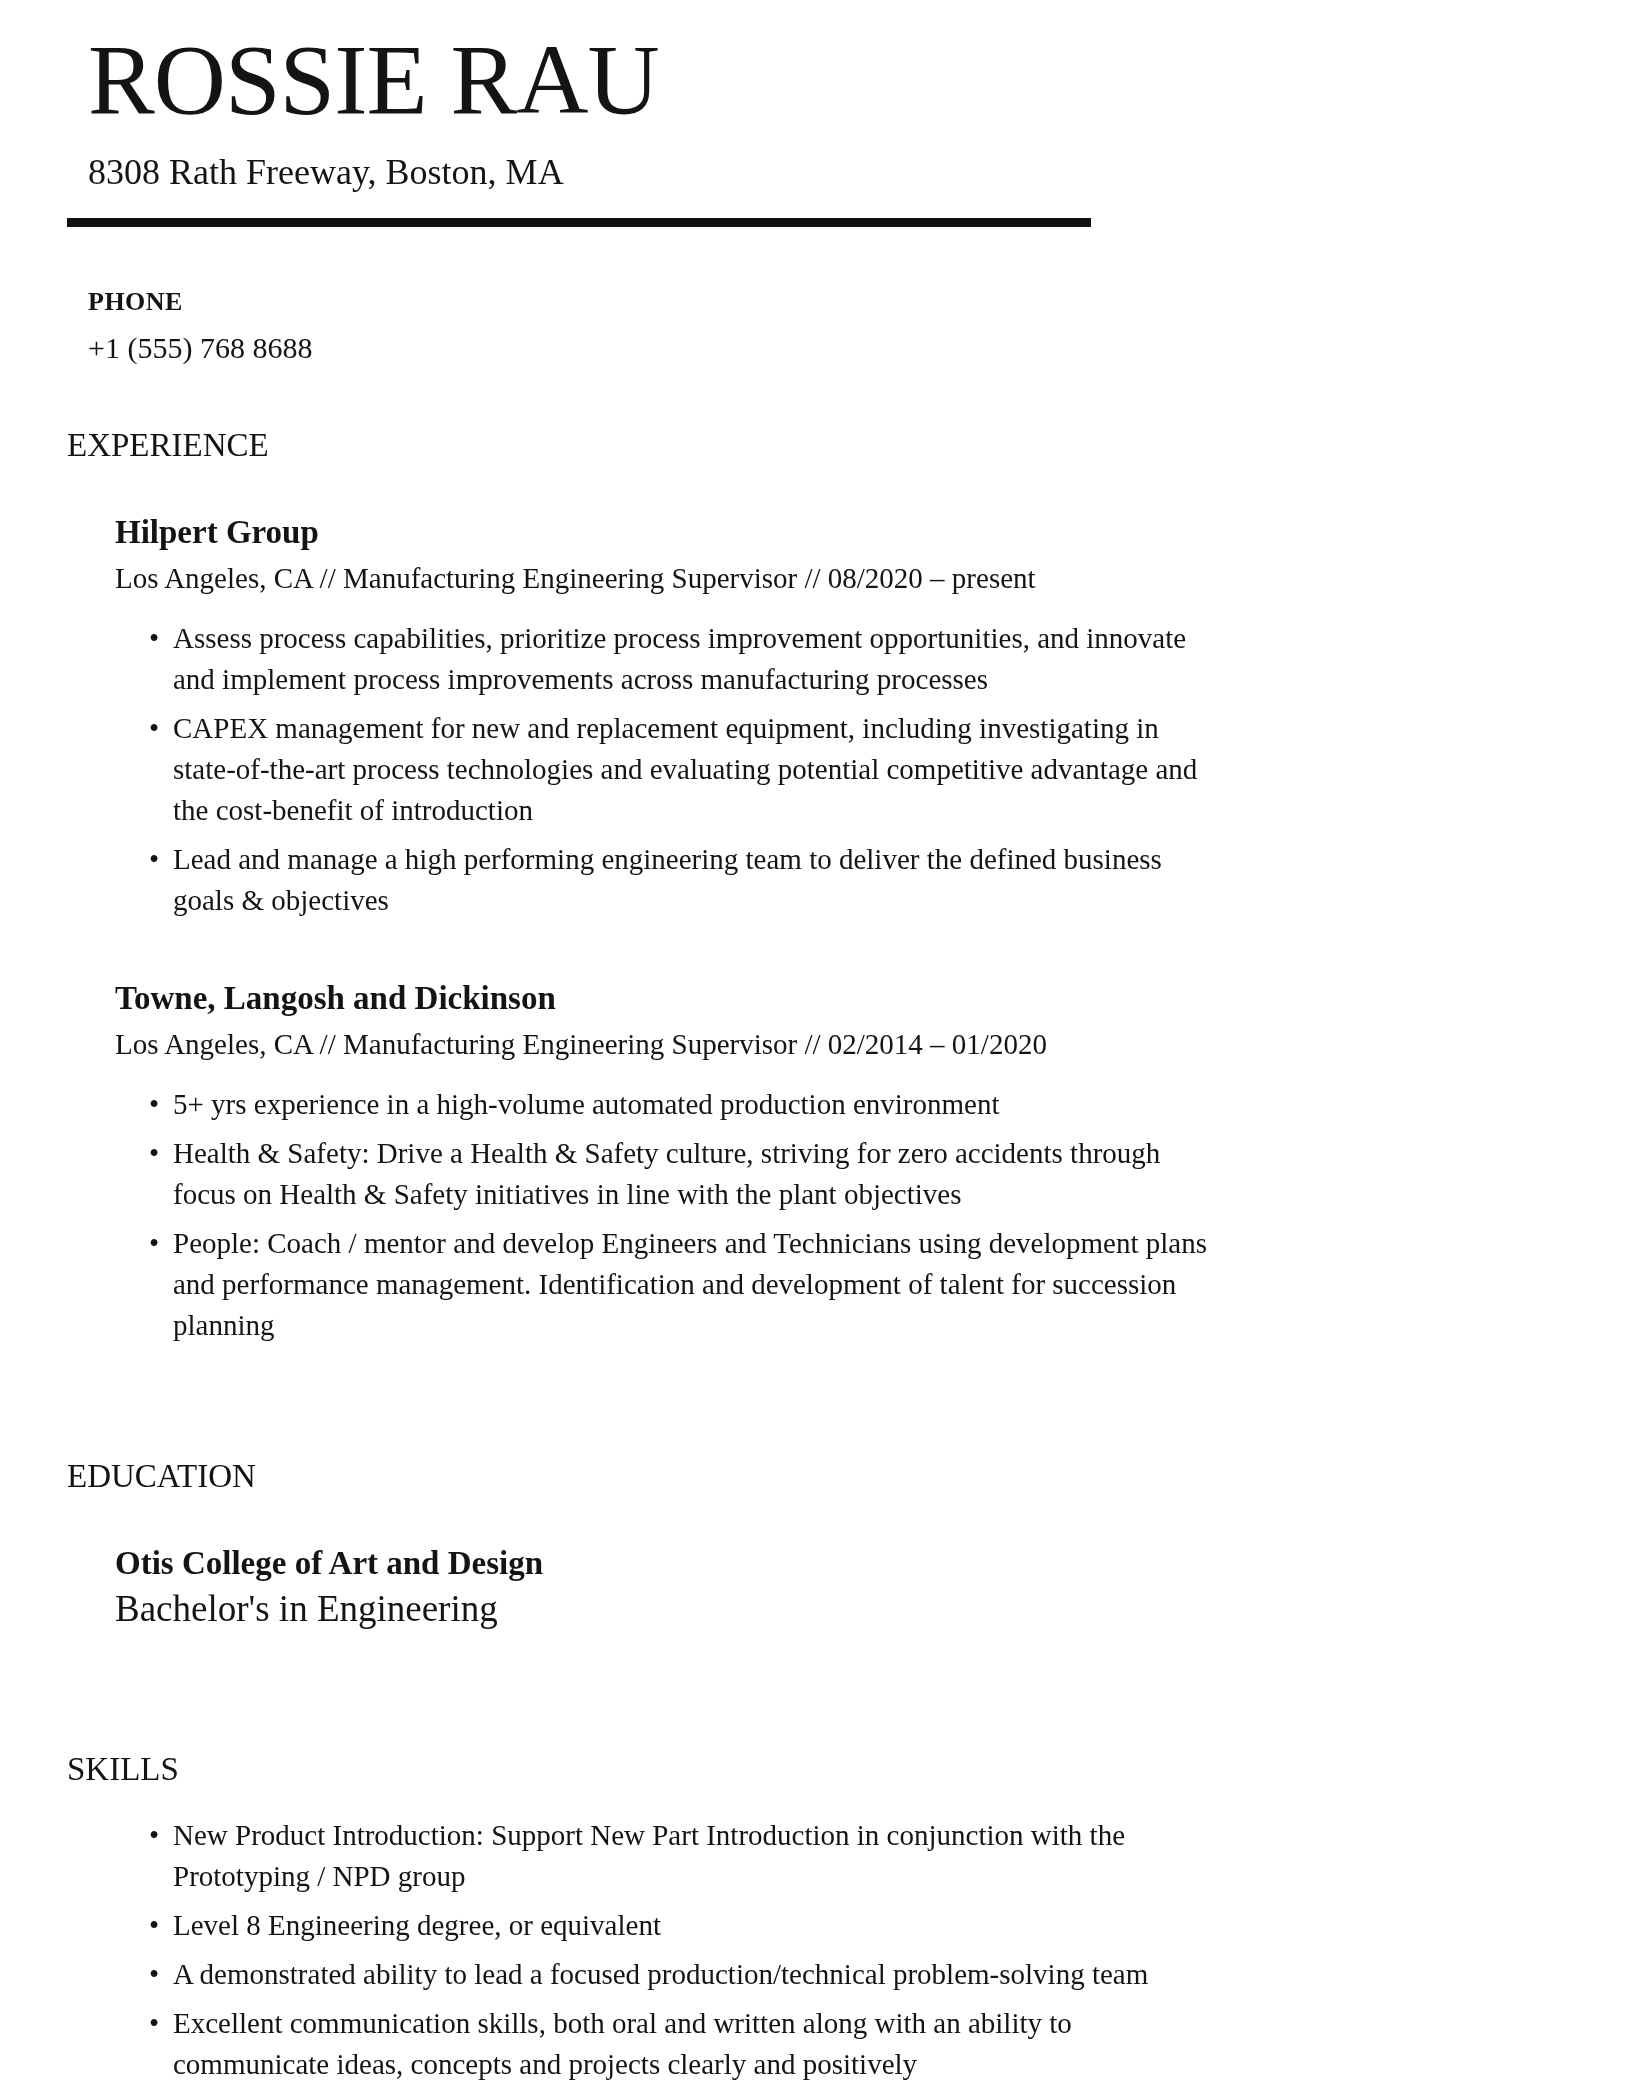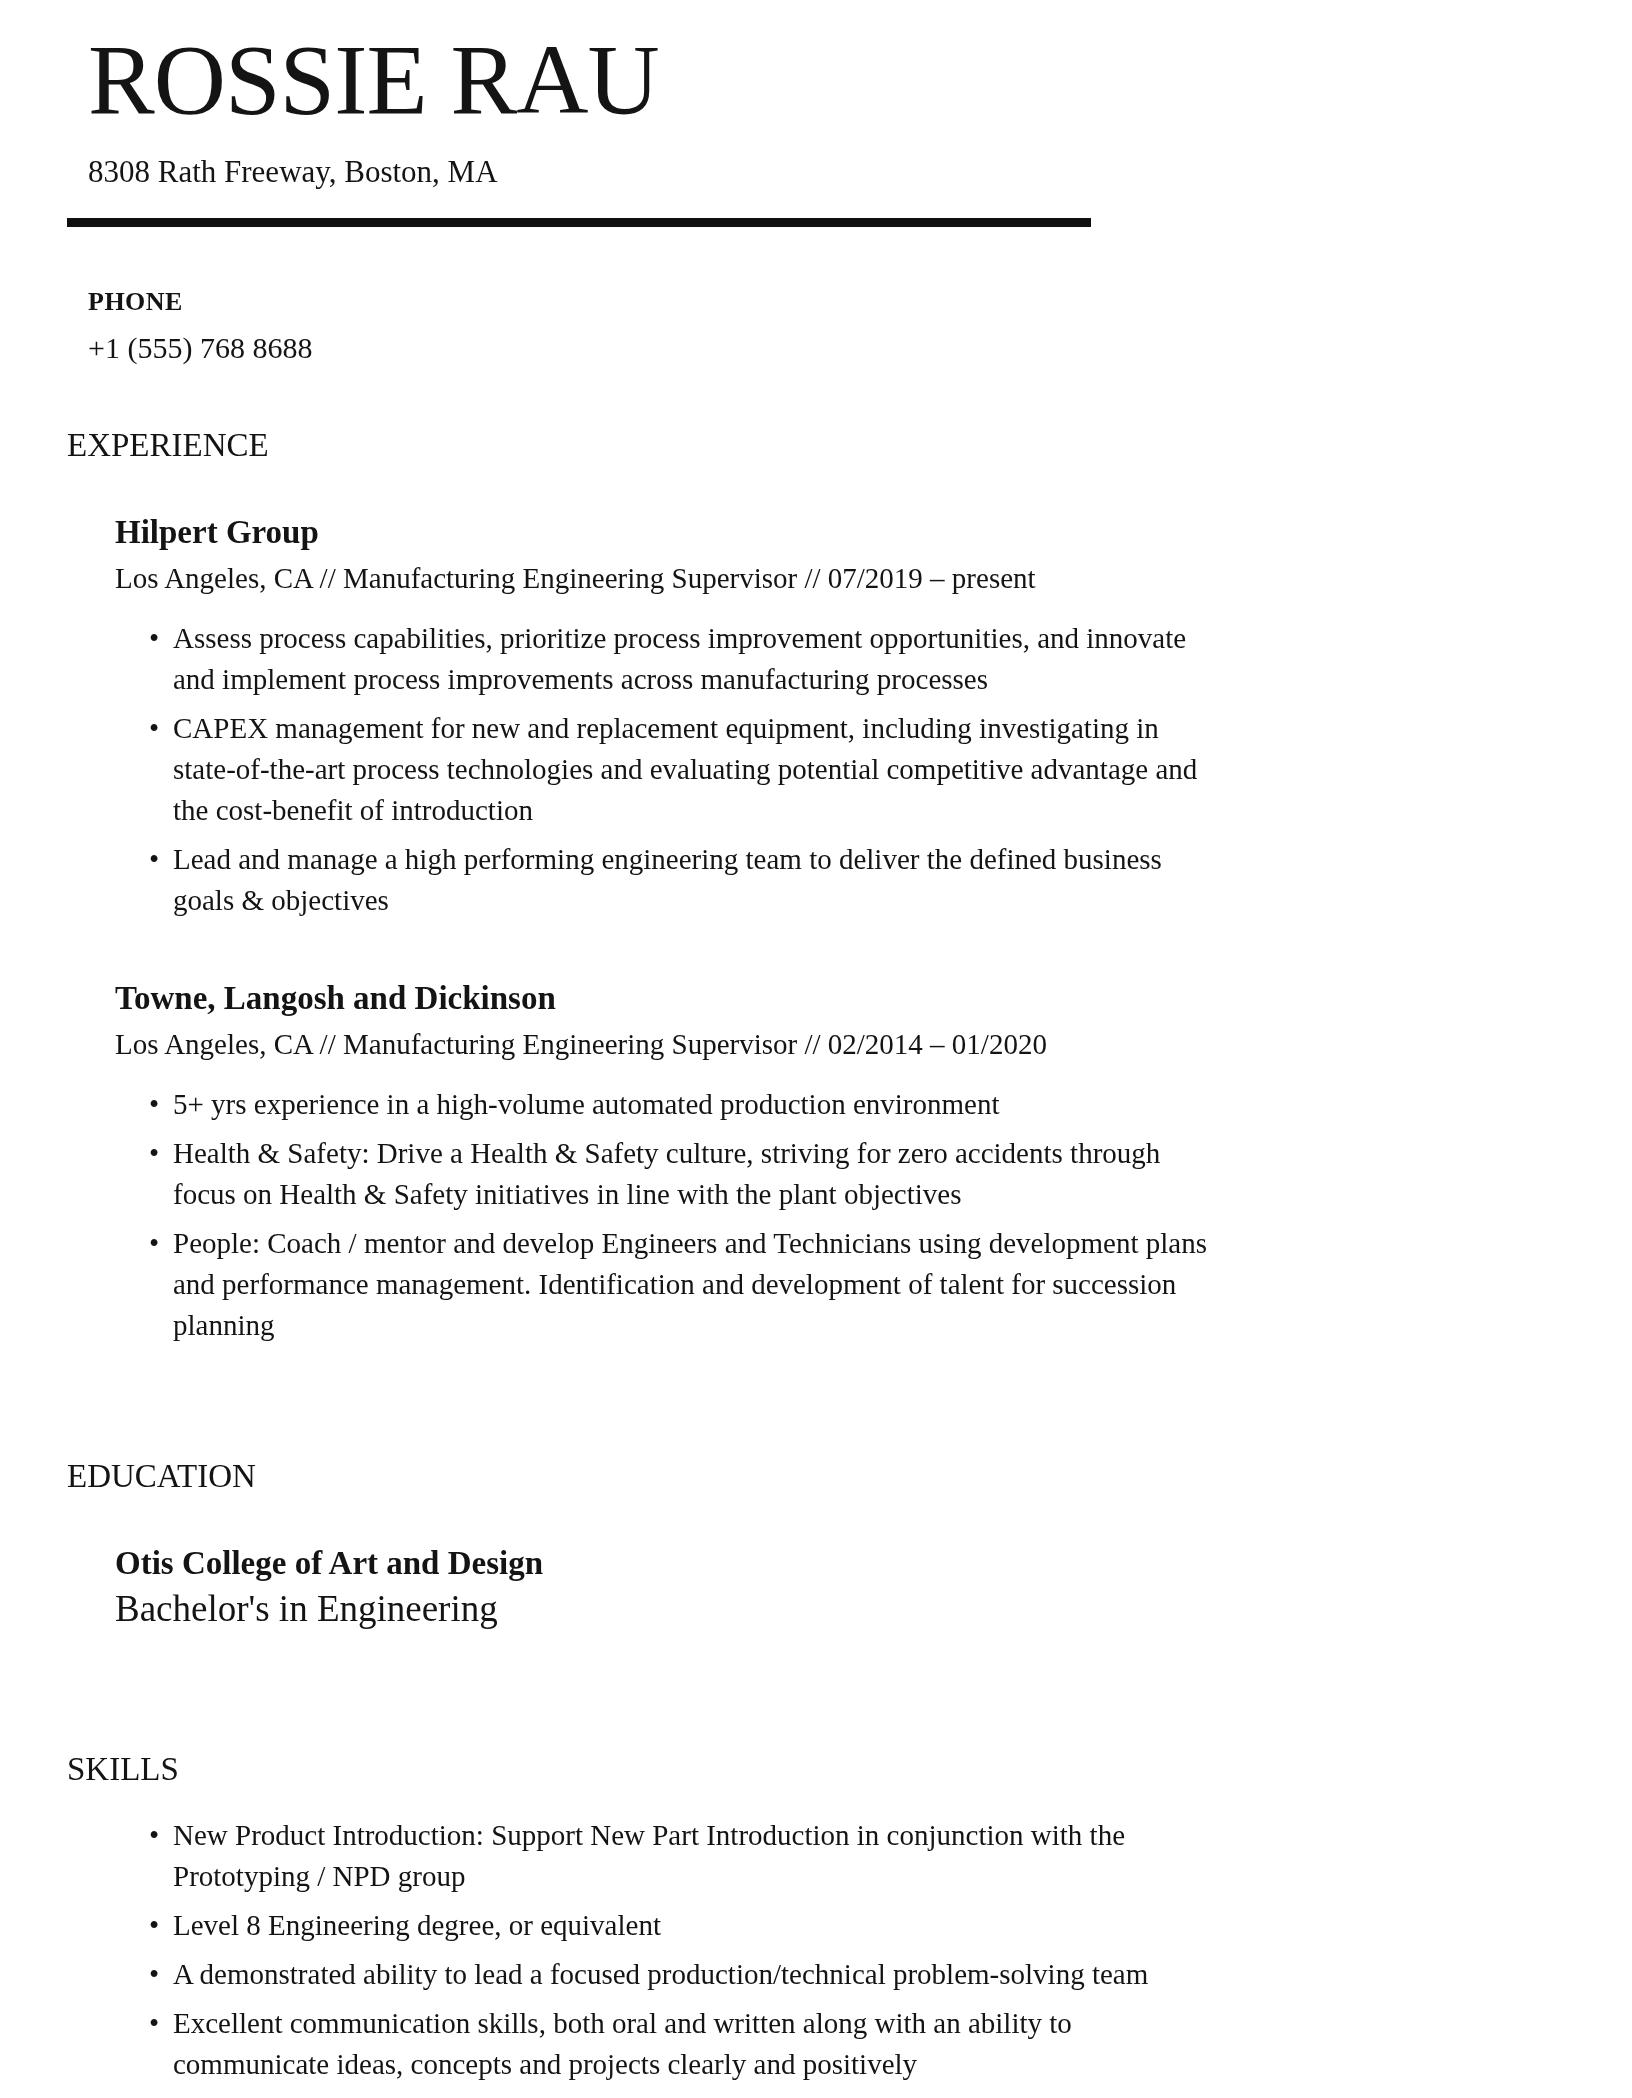--- a/index.html
+++ b/index.html
@@ -26,21 +26,21 @@
   h1.name {
     margin: 0;
     font-size: 100px;
     line-height: 104px;
     font-weight: 400;
     letter-spacing: -1px;
     white-space: nowrap;
   }
   p.address {
     margin: 22px 0 0 0;
-    font-size: 31px;
+    font-size: 36px;
     line-height: 36px;
   }
   hr.rule {
     border: none;
     height: 9px;
     width: 1024px;
     background: #111111;
     margin: 28px 0 0 0;
   }
   p.phone-label {
@@ -118,21 +118,21 @@
       <p class="phone-label">PHONE</p>
       <p class="phone-value">+1 (555) 768 8688</p>
     </div>
   </header>
 
   <section class="section experience">
     <h2 class="section-heading">EXPERIENCE</h2>
 
     <article class="entry">
       <h3 class="entry-title">Hilpert Group</h3>
-      <p class="entry-meta">Los Angeles, CA // Manufacturing Engineering Supervisor // 07/2019 – present</p>
+      <p class="entry-meta">Los Angeles, CA // Manufacturing Engineering Supervisor // 08/2020 – present</p>
       <ul class="bullets">
 
       <li>Assess process capabilities, prioritize process improvement opportunities, and innovate and implement process improvements across manufacturing processes</li>
           <li>CAPEX management for new and replacement equipment, including investigating in state-of-the-art process technologies and evaluating potential competitive advantage and the cost-benefit of introduction</li>
           <li>Lead and manage a high performing engineering team to deliver the defined business goals &amp; objectives</li>
         </ul>
     </article>
 
     <article class="entry">
       <h3 class="entry-title">Towne, Langosh and Dickinson</h3>

